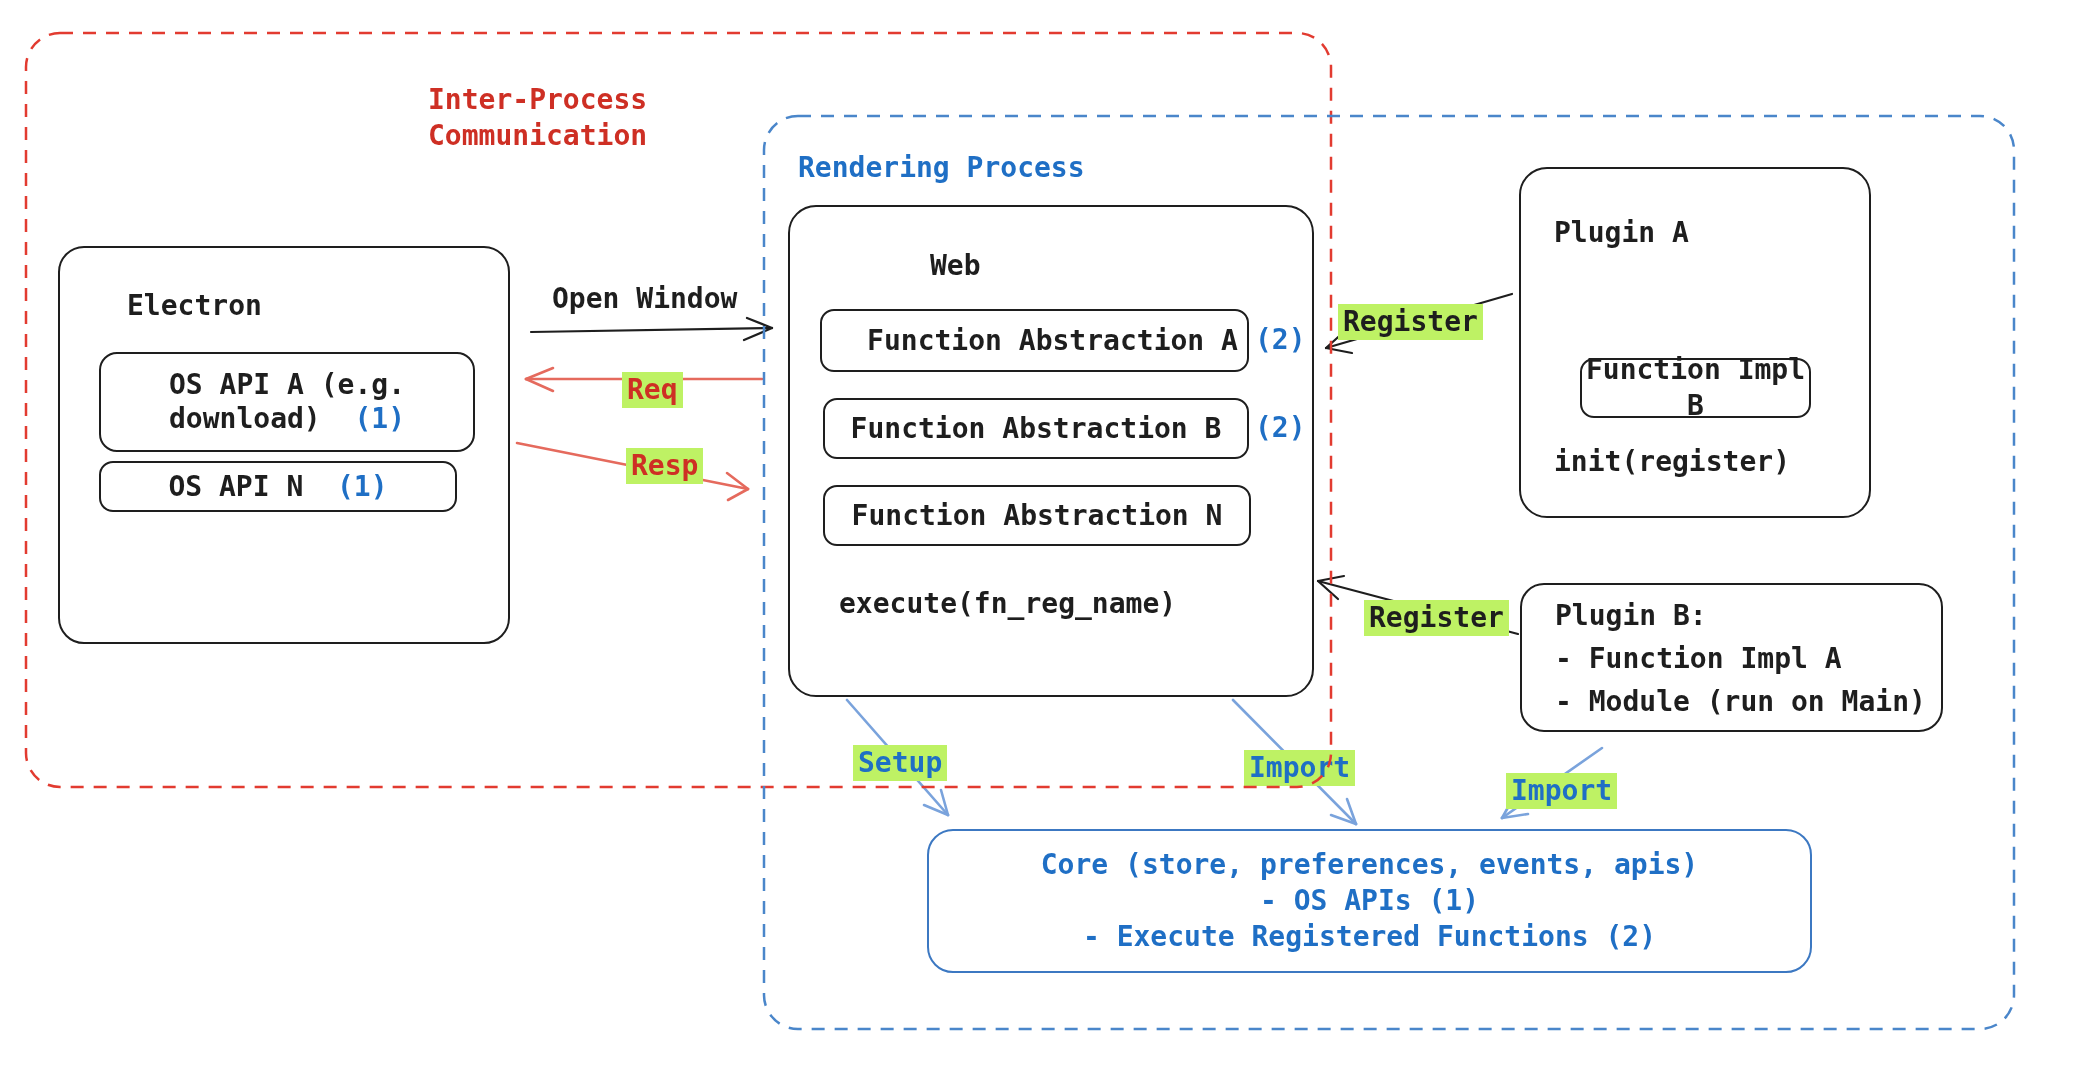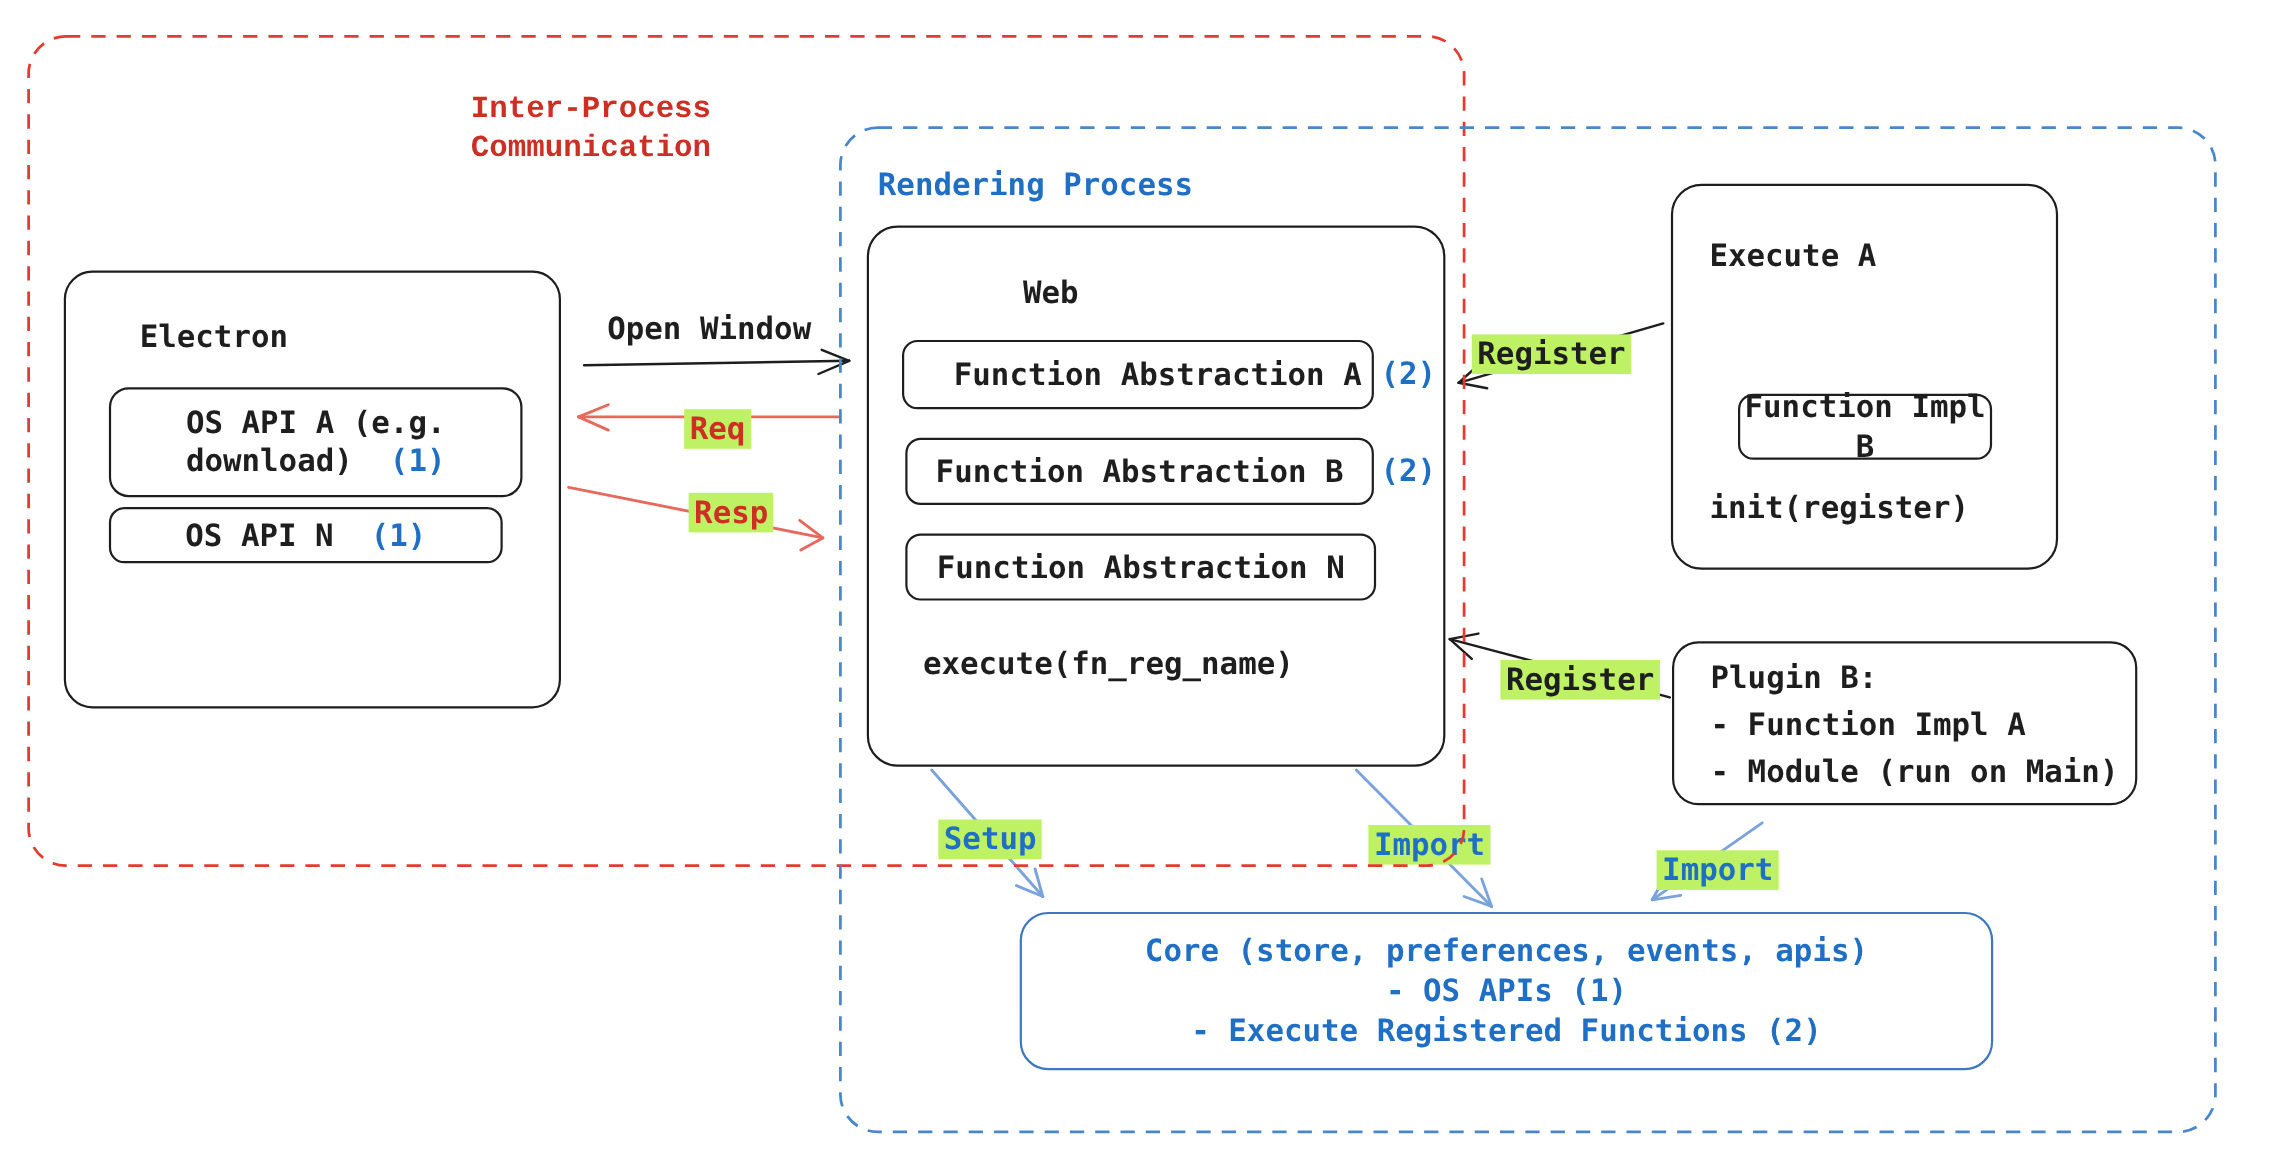--- a/index.html
+++ b/index.html
@@ -60,21 +60,21 @@
   </div>
   <div class="lbl badge" style="left:1255px; top:410px;">(2)</div>
 
   <div class="node center" style="left:823px; top:485px; width:428px; height:61px; border-radius:14px;">
     <span>Function Abstraction N</span>
   </div>
 
   <div class="lbl" style="left:839px; top:586px;">execute(fn_reg_name)</div>
 
   <div class="node" style="left:1519px; top:167px; width:352px; height:351px; border-radius:28px;"></div>
-  <div class="lbl" style="left:1554px; top:215px;">Execute A</div>
+  <div class="lbl" style="left:1554px; top:215px;">Plugin A</div>
   <div class="node center" style="left:1580px; top:358px; width:231px; height:60px; border-radius:14px;">
     <span>Function Impl B</span>
   </div>
   <div class="lbl" style="left:1554px; top:444px;">init(register)</div>
 
   <div class="node" style="left:1520px; top:583px; width:423px; height:149px; border-radius:24px;"></div>
   <div class="abs" style="left:1555px; top:594px; line-height:43px; white-space:nowrap;">
     <div>Plugin B:</div>
     <div>- Function Impl A</div>
     <div>- Module (run on Main)</div>
@@ -122,21 +122,21 @@
       <line x1="1347" y1="799" x2="1356" y2="824"></line>
       <line x1="1331" y1="815" x2="1356" y2="824"></line>
     </g>
     <g class="stroke-blue">
       <line x1="1602" y1="748" x2="1502" y2="818"></line>
       <line x1="1528" y1="814" x2="1502" y2="818"></line>
       <line x1="1515" y1="795" x2="1502" y2="818"></line>
     </g>
   </svg>
 
-  <div class="lbl red" style="left:428px; top:82px;font-family:Liberation Mono, monospace;">
+  <div class="lbl red" style="left:428px; top:82px;">
     <div>Inter-Process</div>
     <div>Communication</div>
   </div>
   <div class="lbl blue" style="left:798px; top:150px;">Rendering Process</div>
 
   <div class="lbl" style="left:552px; top:281px;">Open Window</div>
   <div class="lbl bg red" style="left:622px; top:372px;">Req</div>
   <div class="lbl bg red" style="left:626px; top:448px;">Resp</div>
   <div class="lbl bg" style="left:1338px; top:304px;">Register</div>
   <div class="lbl bg" style="left:1364px; top:600px;">Register</div>

